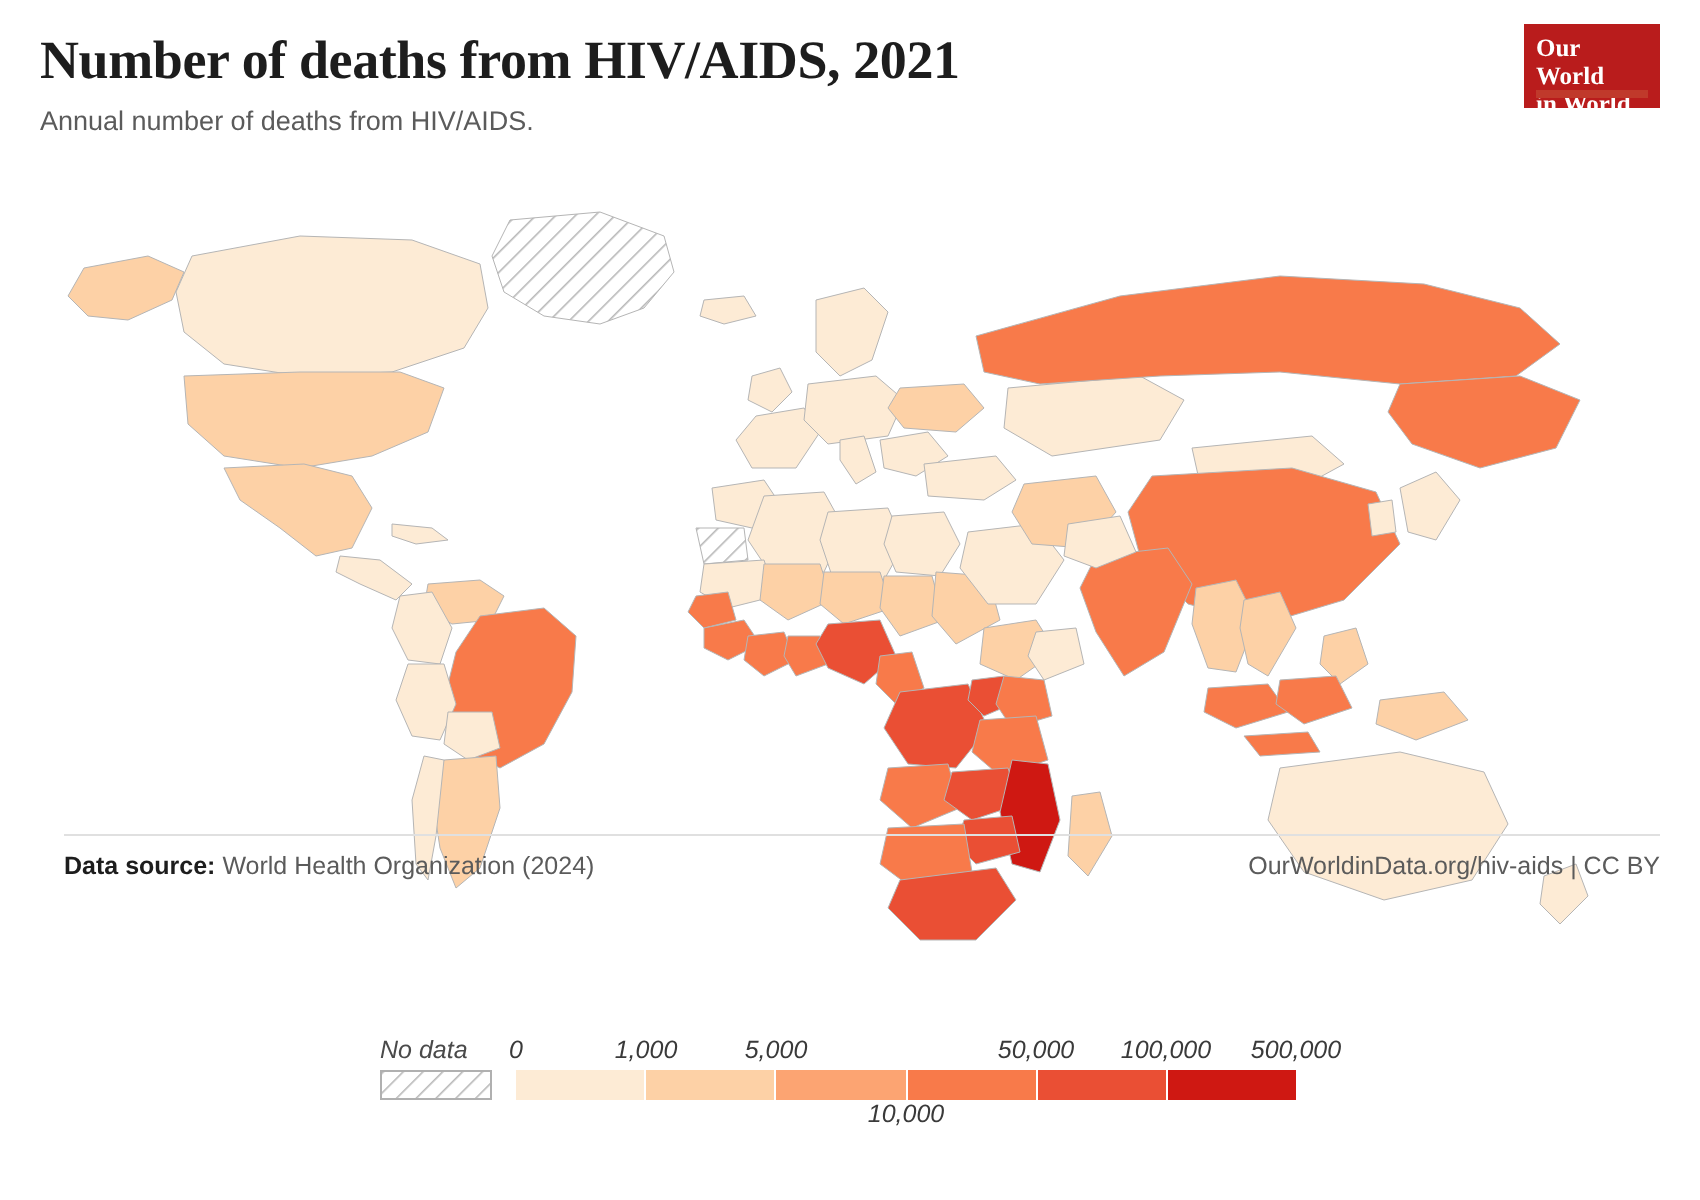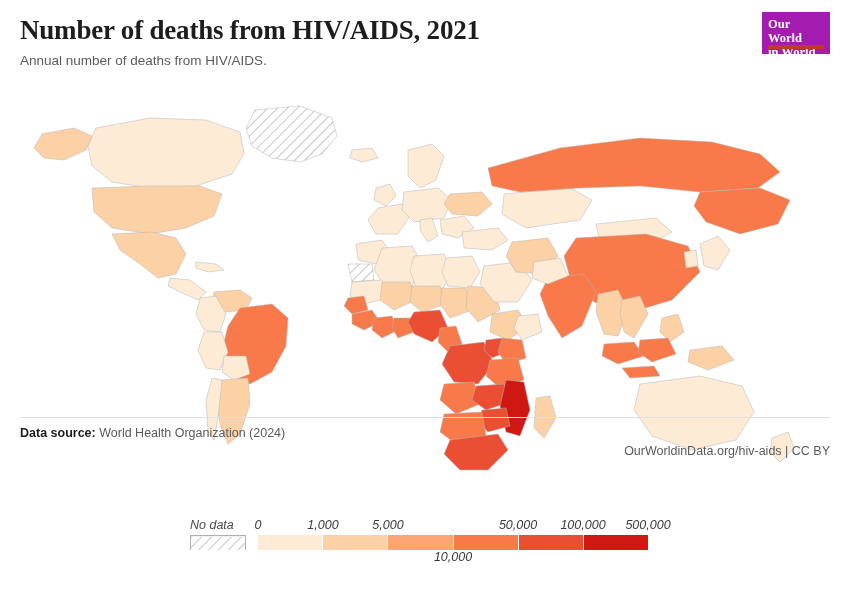--- a/index.html
+++ b/index.html
@@ -46,21 +46,21 @@
     line-height: 18px;
   }
 
   
   .owid-logo {
     position: absolute;
     right: 20px;
     top: 12px;
     width: 68px;
     height: 42px;
-    background: #a21caf;
+    background: #b91c1c;
     color: #ffffff;
     box-sizing: border-box;
     padding: 5px 6px 0 6px;
   }
   .owid-logo .l1, .owid-logo .l2 {
     font-family: "Liberation Serif", serif;
     font-weight: 700;
     font-size: 12.5px;
     line-height: 14px;
     display: block;
@@ -150,21 +150,21 @@
     top: 0;
     font-size: 12.5px;
     color: #3a3a3a;
     transform: translateX(-50%);
     white-space: nowrap;
   }
 
   
   .footer {
     position: absolute;
-    left: 20px;
+    left: 32px;
     right: 20px;
     bottom: 14px;
     height: 20px;
     border-top: 1px solid #e0e0e0;
     padding-top: 8px;
   }
   .footer-left {
     position: absolute;
     left: 0;
     top: 8px;
@@ -174,21 +174,20 @@
   .footer-left b {
     color: #1d1d1d;
     font-weight: 700;
   }
   .footer-right {
     position: absolute;
     right: 0;
     top: 8px;
     font-size: 12.5px;
     color: #5b5b5b;
-    margin-top: 18px;
   }
 </style>
 </head>
 <body>
 
 <div class="page">
 
   <div class="header">
     <h1 class="title">Number of deaths from HIV/AIDS, 2021</h1>
     <p class="subtitle">Annual number of deaths from HIV/AIDS.</p>

